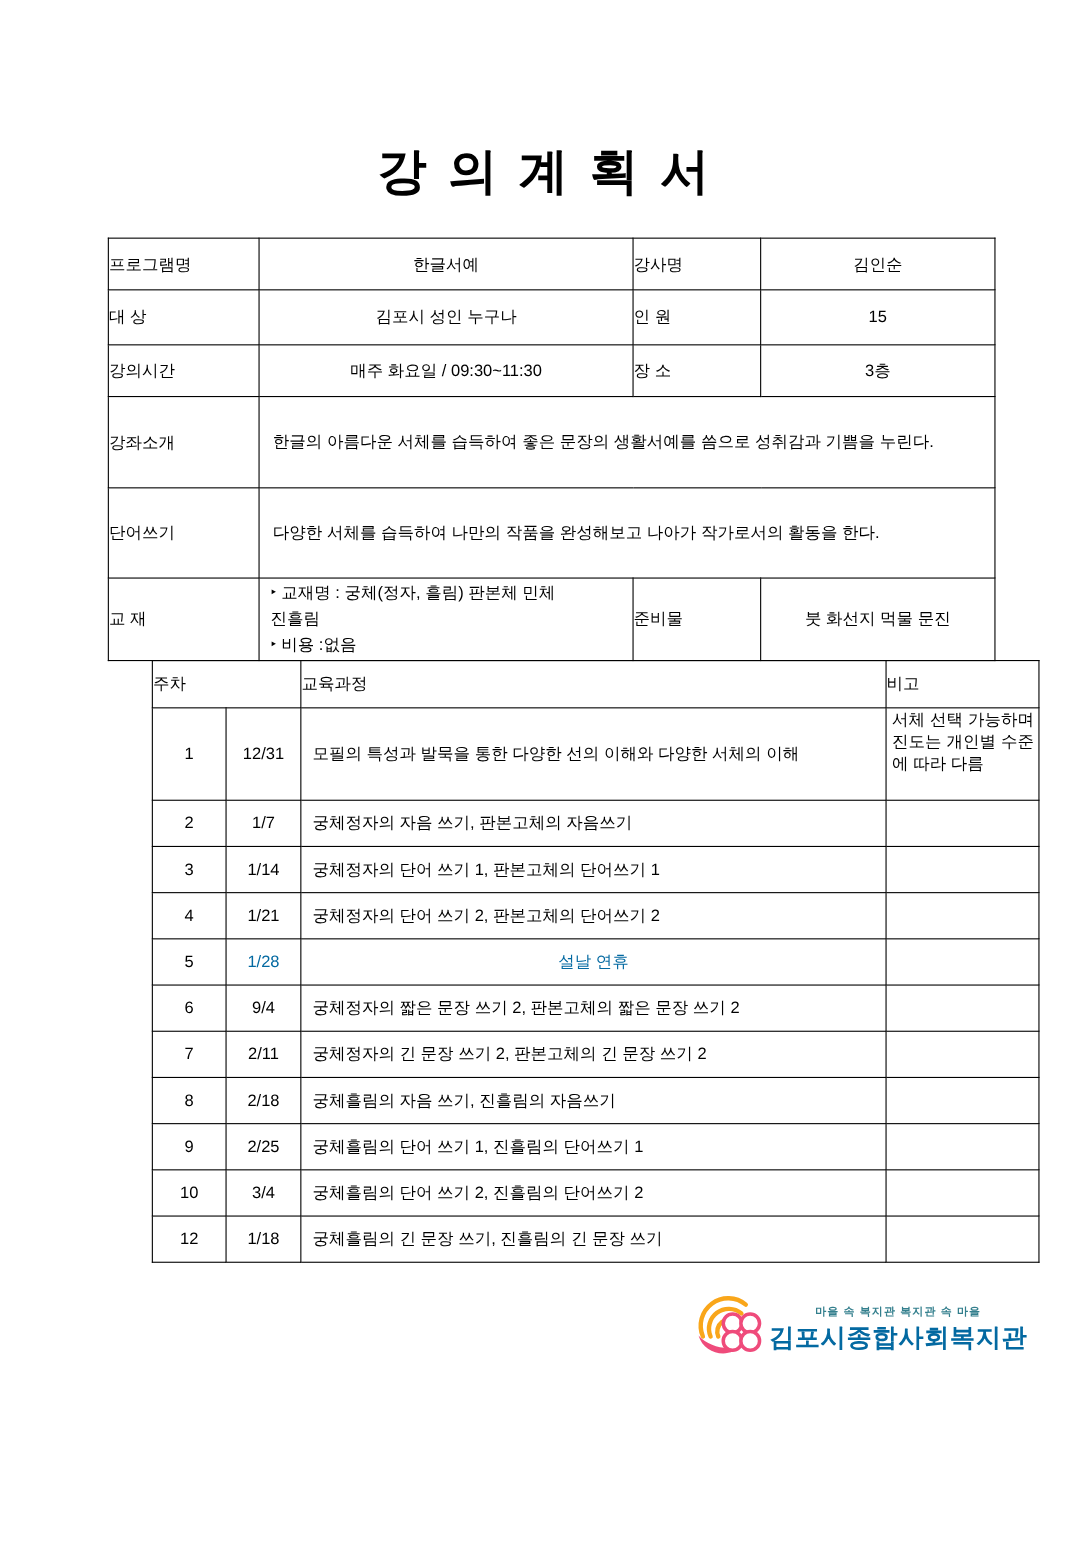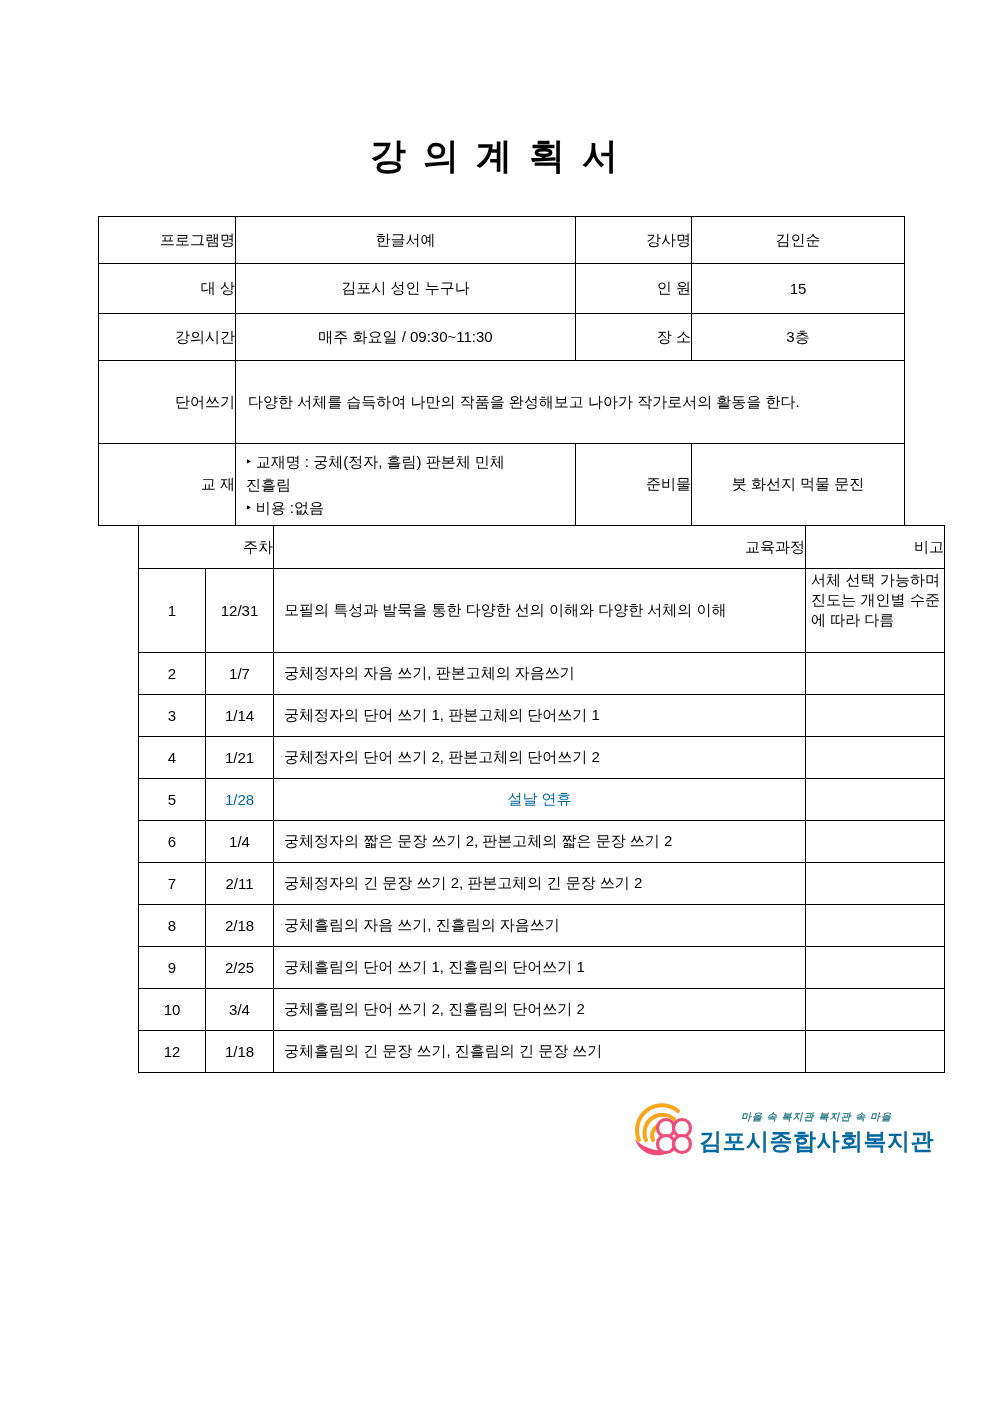--- a/index.html
+++ b/index.html
@@ -11,36 +11,36 @@
     background: #ffffff;
     color: #000;
     font-family: "Liberation Sans", sans-serif;
     overflow: hidden;
   }
   .doc-title {
     padding-top: 130px;
     text-align: center;
     font-family: "Liberation Serif", serif;
     font-weight: bold;
-    font-size: 36px;
+    font-size: 45px;
     letter-spacing: 4px;
     line-height: 52px;
     white-space: pre;
   }
   .tables { width: 806px; margin: 34px 0 0 98px; }
   table { border-collapse: collapse; table-layout: fixed; width: 806px; }
   #schedule-table { margin-top: -1px; margin-left: 40px; }
   td {
     border: 1px solid #000;
     font-size: 15px;
     vertical-align: middle;
     word-break: keep-all;
     overflow: hidden;
   }
-  .lbl { text-align: right; }
+  .lbl { text-align: left; }
   .center { text-align: center; }
   .txt {
     text-align: justify;
     padding: 0 12px;
     line-height: 1.7;
     word-break: break-all;
   }
   .pre { white-space: pre-line; padding: 2px 10px; line-height: 1.55; }
   .course-cell { padding: 0 10px; }
   .red { color: #0369a1; }
@@ -72,21 +72,20 @@
   }
   .logo-mark { flex: 0 0 auto; margin-right: 2px; }
   .logo-text { display: flex; flex-direction: column; align-items: center; }
   .tagline {
     font-size: 10px;
     font-weight: bold;
     color: #337f8d;
     letter-spacing: 1px;
     margin-bottom: 2px;
     white-space: pre;
-    font-style: italic;
   }
   .org-name {
     font-size: 23px;
     font-weight: bold;
     color: #0369a1;
     letter-spacing: 0.5px;
     white-space: pre;
   }
 </style>
 </head>
@@ -118,20 +117,24 @@
         <td class="lbl">인 원</td>
         <td class="center">15</td>
       </tr>
       <tr>
         <td class="lbl">강의시간</td>
         <td class="center">매주  화요일 / 09:30~11:30</td>
         <td class="lbl">장 소</td>
         <td class="center">3층</td>
       </tr>
       <tr>
+        <td class="lbl">강좌소개</td>
+        <td class="txt" colspan="3">한글의 아름다운 서체를 습득하여 좋은 문장의 생활서예를 씀으로 성취감과 기쁨을 누린다.</td>
+      </tr>
+      <tr>
         <td class="lbl">단어쓰기</td>
         <td class="txt" colspan="3">다양한 서체를 습득하여 나만의 작품을 완성해보고 나아가 작가로서의 활동을 한다.</td>
       </tr>
       <tr>
         <td class="lbl">교 재</td>
         <td class="pre">‣ 교재명 : 궁체(정자, 흘림) 판본체 민체
 진흘림
 ‣ 비용 :없음</td>
         <td class="lbl">준비물</td>
         <td class="center">붓 화선지 먹물 문진</td>
@@ -177,21 +180,21 @@
         <td></td>
       </tr>
       <tr>
         <td class="center">5</td>
         <td class="center red">1/28</td>
         <td class="center red">설날 연휴</td>
         <td></td>
       </tr>
       <tr>
         <td class="center">6</td>
-        <td class="center">1/4</td>
+        <td class="center">9/4</td>
         <td class="course-cell">궁체정자의  짧은 문장 쓰기 2, 판본고체의 짧은 문장 쓰기 2</td>
         <td></td>
       </tr>
       <tr>
         <td class="center">7</td>
         <td class="center">2/11</td>
         <td class="course-cell">궁체정자의  긴 문장 쓰기 2, 판본고체의 긴 문장 쓰기 2</td>
         <td></td>
       </tr>
       <tr>

